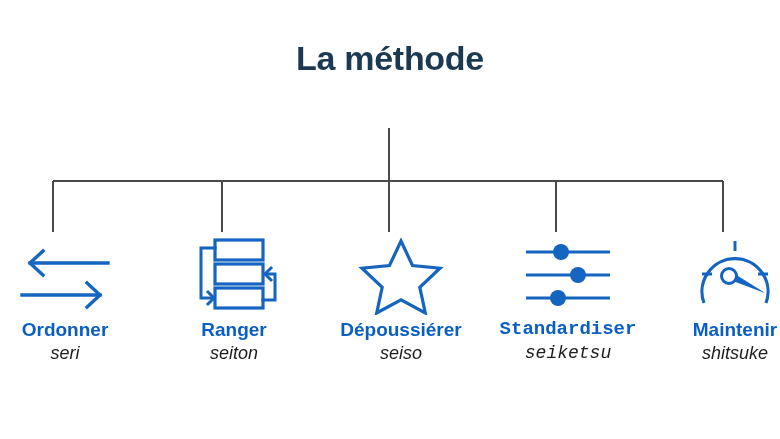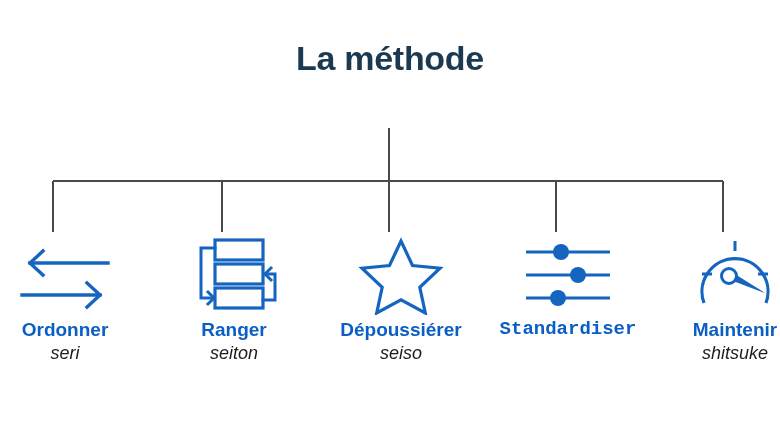--- a/index.html
+++ b/index.html
@@ -152,20 +152,21 @@
             <line x1="8" y1="58" x2="92" y2="58"></line>
           </g>
           <g fill="#1565c0">
             <circle cx="43" cy="12" r="8"></circle>
             <circle cx="60" cy="35" r="8"></circle>
             <circle cx="40" cy="58" r="8"></circle>
           </g>
         </svg>
       </div>
       <div class="label-fr">Standardiser</div>
+      <div class="label-jp">seiketsu</div>
     </div>
 
     <div class="branch" style="left:645px;">
       <div class="icon-slot">
         <svg width="92" height="80" viewBox="0 0 92 80">
           <g stroke="#1565c0" fill="none" stroke-linecap="butt">
             <path d="M 15 68 A 33 33 0 1 1 77 68" stroke-width="3.2"></path>
             <line x1="46" y1="6" x2="46" y2="16" stroke-width="3"></line>
             <line x1="13" y1="39" x2="23" y2="39" stroke-width="3"></line>
             <line x1="69" y1="39" x2="79" y2="39" stroke-width="3"></line>

